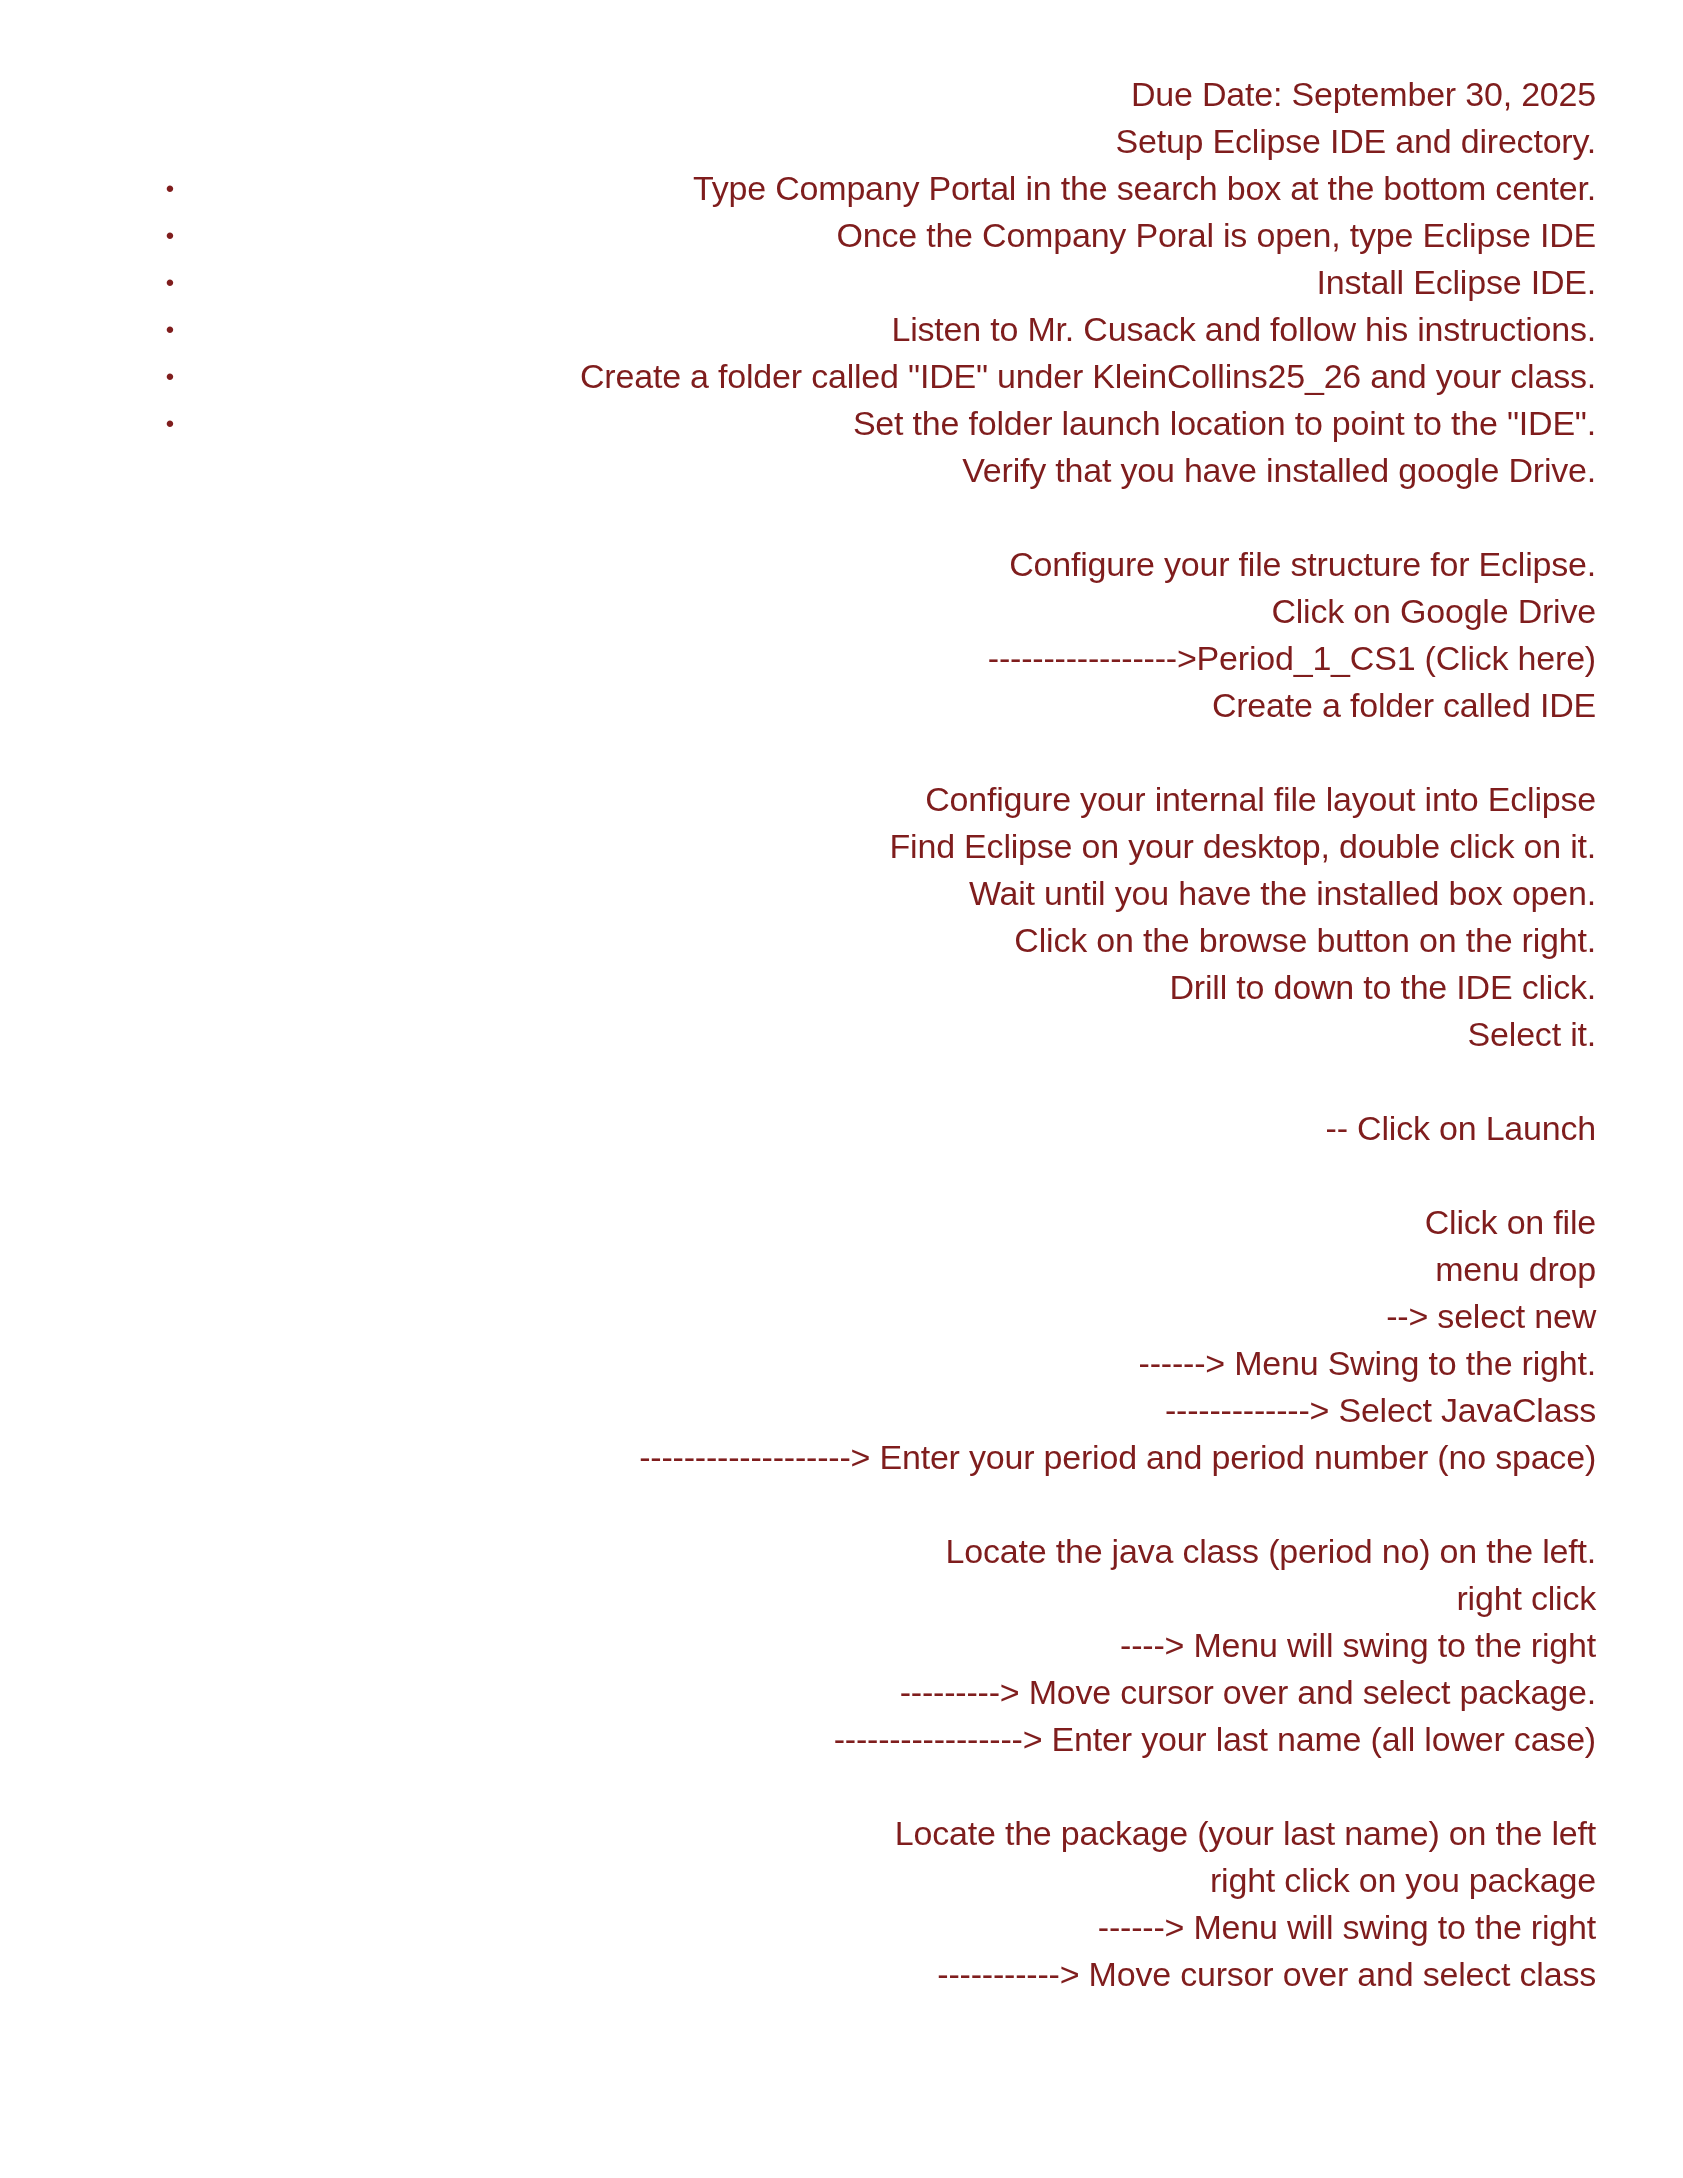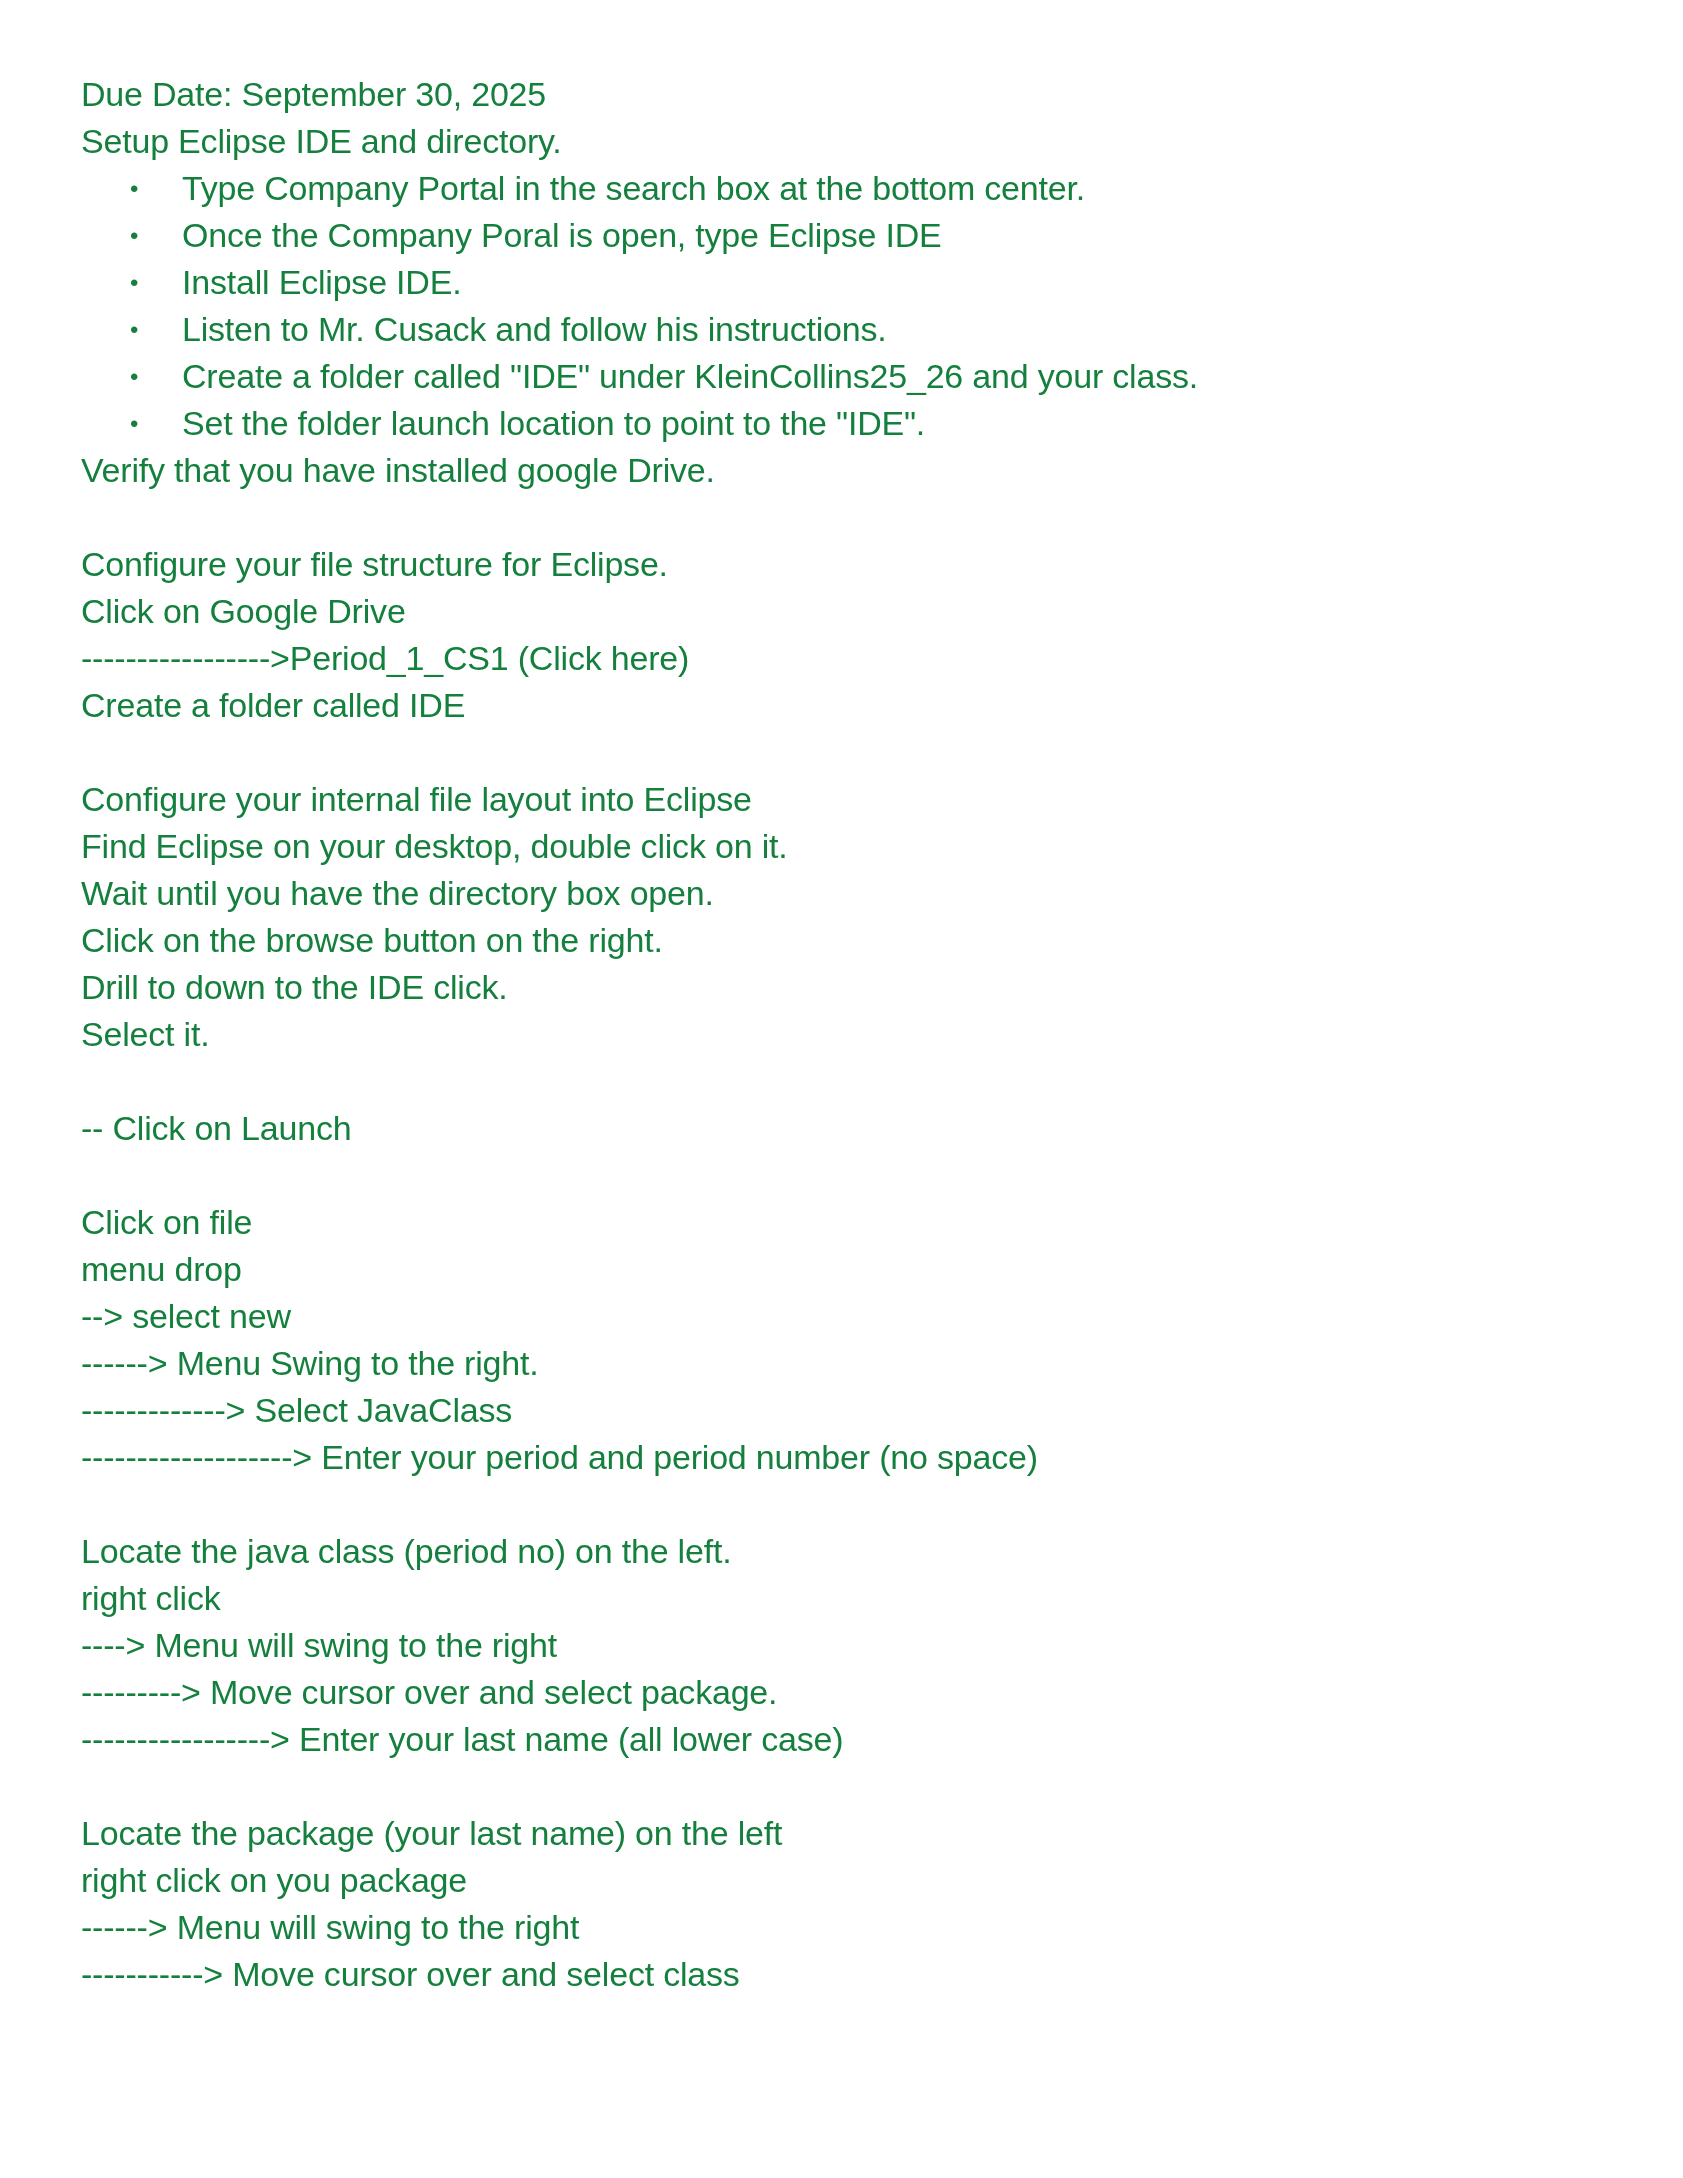--- a/index.html
+++ b/index.html
@@ -20,21 +20,22 @@
     left: 81px;
     top: 71px;
     width: 1515px;
   }
   .line {
     font-size: 34px;
     line-height: 47px;
     height: 47px;
     letter-spacing: -0.2px;
     white-space: pre;
-    color: #15803d;
+    color: #7f1d1d;
+    text-align: right;
   }
   .line.blank {
     height: 47px;
   }
   .line.bullet {
     display: flex;
     padding-left: 49px;
     box-sizing: border-box;
   }
   .bullet-glyph {
@@ -63,21 +64,21 @@
     <div class="line bullet"><span class="bullet-glyph">•</span><span class="bullet-text">Set the folder launch location to point to the "IDE".</span></div>
     <div class="line">Verify that you have installed google Drive.</div>
     <div class="line blank">&nbsp;</div>
     <div class="line">Configure your file structure for Eclipse.</div>
     <div class="line">Click on Google Drive</div>
     <div class="line">-----------------&gt;Period_1_CS1 (Click here)</div>
     <div class="line">Create a folder called IDE</div>
     <div class="line blank">&nbsp;</div>
     <div class="line">Configure your internal file layout into Eclipse</div>
     <div class="line">Find Eclipse on your desktop, double click on it.</div>
-    <div class="line">Wait until you have the directory box open.</div>
+    <div class="line">Wait until you have the installed box open.</div>
     <div class="line">Click on the browse button on the right.</div>
     <div class="line">Drill to down to the IDE click.</div>
     <div class="line">Select it.</div>
     <div class="line blank">&nbsp;</div>
     <div class="line">-- Click on Launch</div>
     <div class="line blank">&nbsp;</div>
     <div class="line">Click on file</div>
     <div class="line">menu drop</div>
     <div class="line">--&gt; select new</div>
     <div class="line">------&gt; Menu Swing to the right.</div>

